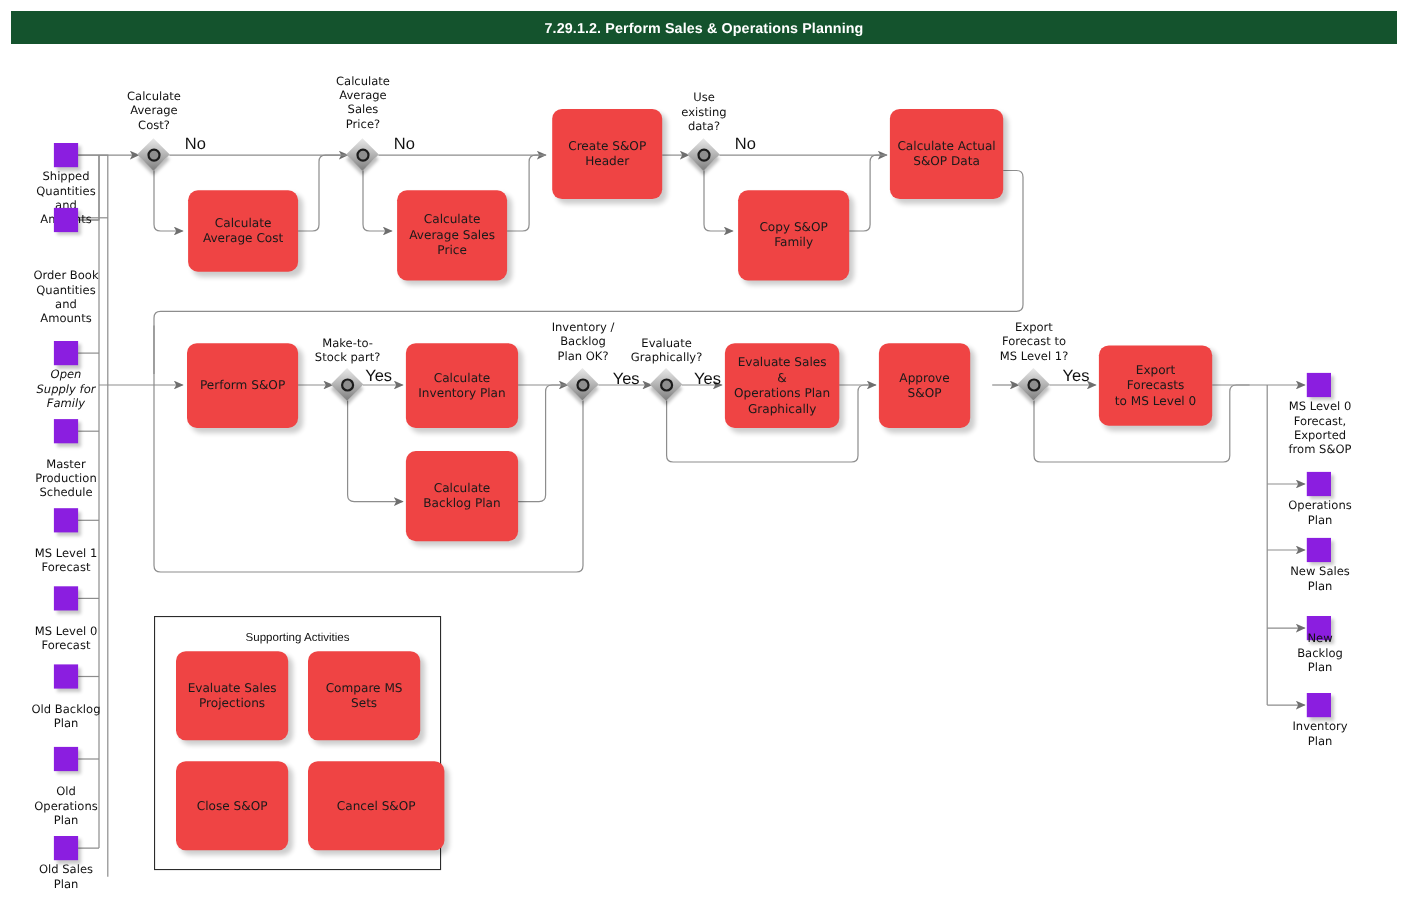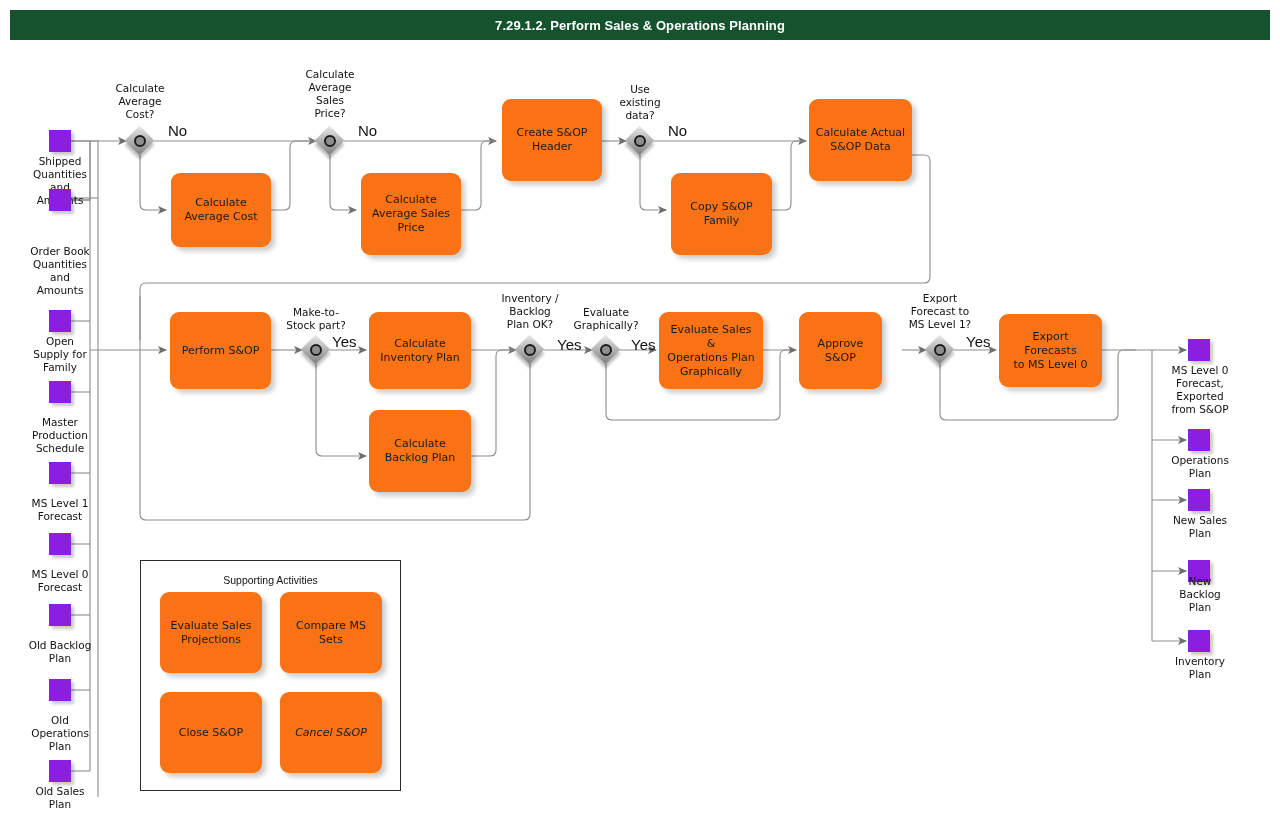--- a/index.html
+++ b/index.html
@@ -60,21 +60,21 @@
     font-size: 10.5px;
     line-height: 13px;
     color: #111111;
     font-family: "DejaVu Sans", sans-serif;
     white-space: pre-line;
   }
 
   
   .task {
     position: absolute;
-    background: #f97316;
+    background: #ef4444;
     border-radius: 9px;
     box-shadow: 4px 4px 5px rgba(0,0,0,0.20);
     display: flex;
     align-items: center;
     justify-content: center;
     text-align: center;
     font-size: 11px;
     line-height: 14px;
     color: #1a1a1a;
     padding: 2px 6px;
@@ -251,21 +251,21 @@
 and
 Amounts</div>
 
   <div class="artifact" style="left:49px; top:189px;"></div>
   <div class="artifact-label" style="left:10px; top:245px; width:100px;">Order Book
 Quantities
 and
 Amounts</div>
 
   <div class="artifact" style="left:49px; top:310px;"></div>
-  <div class="artifact-label" style="left:10px; top:335px; width:100px;">Open
+  <div class="artifact-label" style="left:10px; top:335px; width:100px;font-style:italic;">Open
 Supply for
 Family</div>
 
   <div class="artifact" style="left:49px; top:381px;"></div>
   <div class="artifact-label" style="left:10px; top:416px; width:100px;">Master
 Production
 Schedule</div>
 
   <div class="artifact" style="left:49px; top:462px;"></div>
   <div class="artifact-label" style="left:10px; top:497px; width:100px;">MS Level 1
@@ -406,15 +406,15 @@
 Plan</div>
 
   <div id="support-group"></div>
   <div id="support-title">Supporting Activities</div>
 
   <div class="task" style="left:160px; top:592px; width:102px; height:81px;">Evaluate Sales
 Projections</div>
   <div class="task" style="left:280px; top:592px; width:102px; height:81px;">Compare MS
 Sets</div>
   <div class="task" style="left:160px; top:692px; width:102px; height:81px;">Close S&amp;OP</div>
-  <div class="task" style="left:280px; top:692px; width:102px; height:81px;font-style:italic;">Cancel S&amp;OP</div>
+  <div class="task" style="left:280px; top:692px; width:124px; height:81px;">Cancel S&amp;OP</div>
 
 </div>
 
 </body></html>

